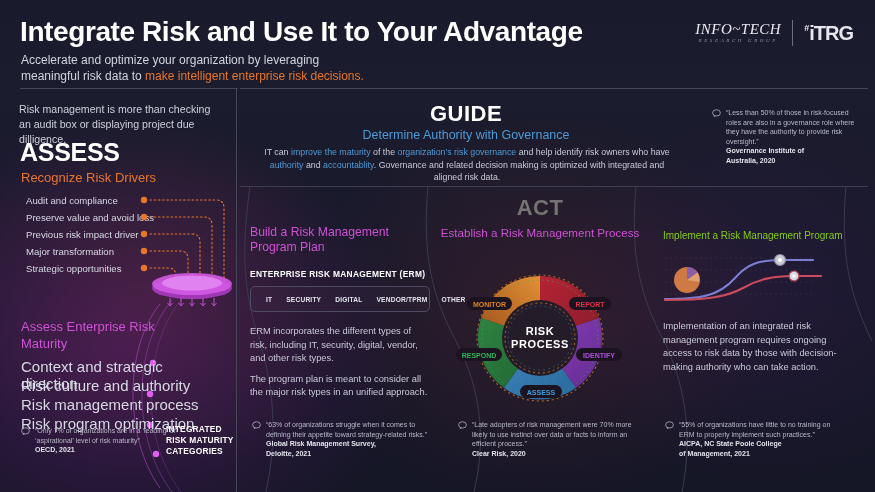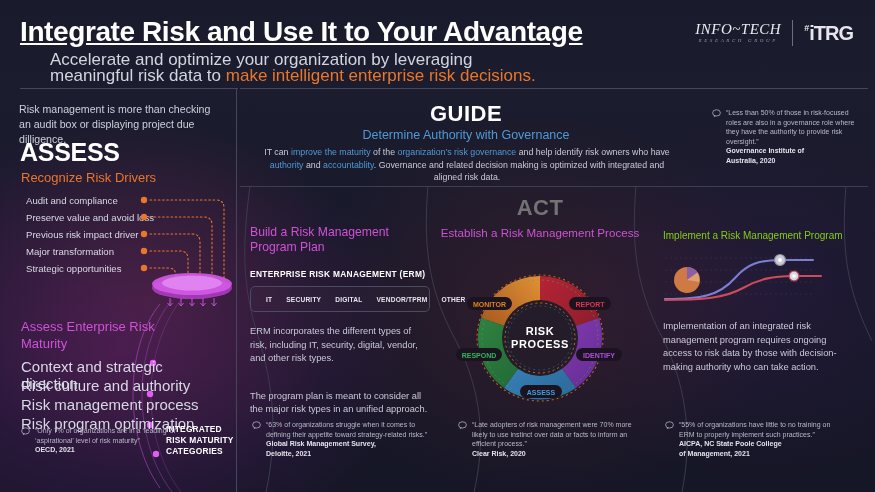--- a/index.html
+++ b/index.html
@@ -15,25 +15,24 @@
       radial-gradient(ellipse 300px 260px at 760px 300px, rgba(120,40,150,0.12), rgba(0,0,0,0) 72%),
       linear-gradient(180deg,#191b2c 0%,#1b1c2d 18%,#17182a 55%,#151626 100%);
   }
 
   
   .header{ position:absolute; left:0; top:0; width:875px; height:88px; }
   .title{
     position:absolute; left:20px; top:16px;
     font-size:28px; font-weight:bold; letter-spacing:-0.4px; color:#ffffff;
     font-family:"Liberation Sans", sans-serif;
-    text-decoration:underline;
   }
   .subtitle{
     position:absolute; left:21px; top:52px;
-    font-size:17px; line-height:16px; color:#d3d4e0;margin-left:29px;
+    font-size:12px; line-height:16px; color:#d3d4e0;
   }
   .subtitle .hl{ color:#e8762c; }
 
   .logo-wrap{ position:absolute; right:22px; top:20px; display:flex; align-items:center; gap:11px; }
   .logo-it{ text-align:center;font-style:italic; }
   .logo-it .l1{
     font-family:"Liberation Serif", serif; font-size:15px; letter-spacing:0.5px;
     color:#eceaf2; line-height:16px;
   }
   .logo-it .l2{
@@ -88,21 +87,21 @@
   .build-h{ font-size:12.2px; line-height:15px; color:#cf52d6; }
   .erm-label{ margin-top:14px; font-size:8.4px; font-weight:bold; letter-spacing:0.3px; color:#ffffff; }
   .erm-box{
     margin-top:7px; height:26px; border:1px solid #4d4a63; border-radius:5px;
     display:flex; align-items:center; padding:0 8px;
     background:rgba(255,255,255,0.02);
   }
   .erm-tag{ font-size:6.6px; font-weight:bold; letter-spacing:0.2px; color:#e6e6ef; padding:0 7px; }
   .erm-sep{ width:1px; height:9px; background:#5d5a73; }
   .build-p{ margin-top:13px; font-size:9.3px; line-height:13.5px; color:#c9cad8; }
-  .build-p + .build-p{ margin-top:24px; }
+  .build-p + .build-p{ margin-top:7px; }
 
   .act{ position:absolute; left:440px; top:195px; width:200px; }
   .act-h{ width:100%; text-align:center; font-size:22px; font-weight:bold; color:#737373; letter-spacing:0.5px; }
   .act-sub{ width:100%; text-align:center; margin-top:5px; font-size:11.6px; line-height:14.5px; color:#cf52d6; }
 
   .wheel{ position:absolute; left:454px; top:268px; width:172px; height:140px; }
 
   .implement{ position:absolute; left:663px; top:228px; width:190px; }
   .impl-h{ font-size:10px; line-height:15px; color:#84cc16; }
   .impl-chart{ margin-top:9px; width:166px; height:53px; }

